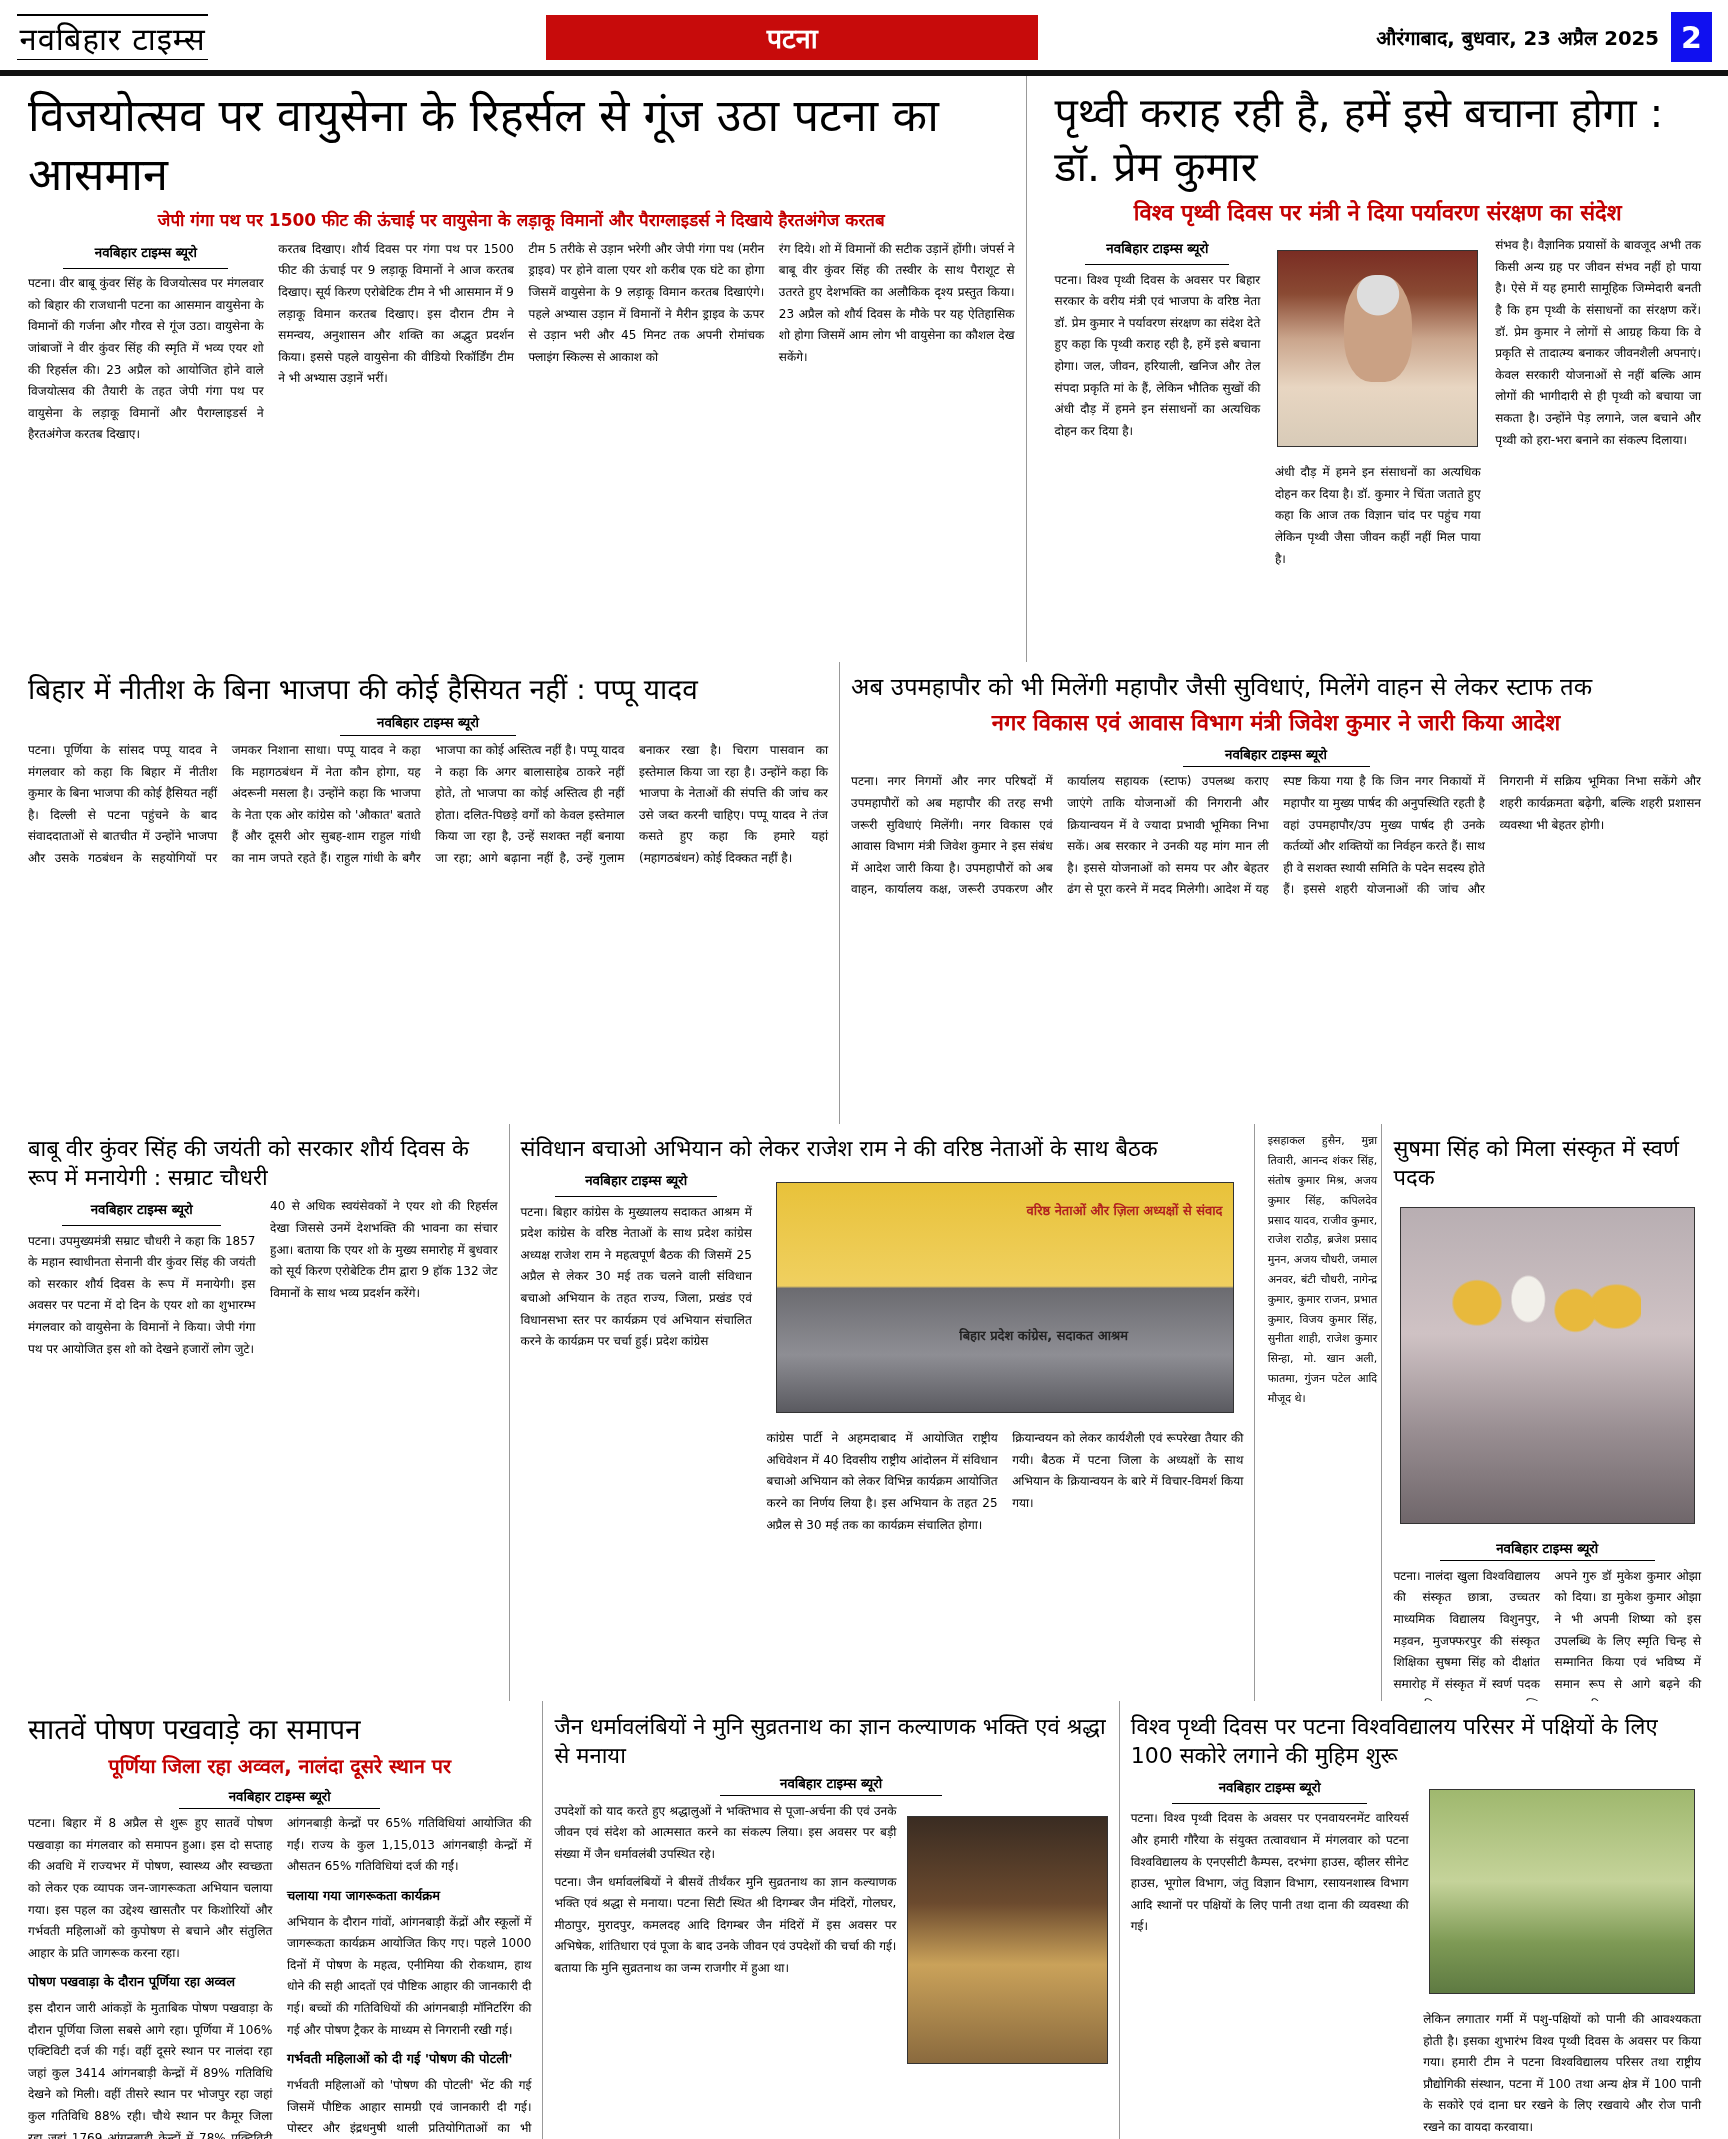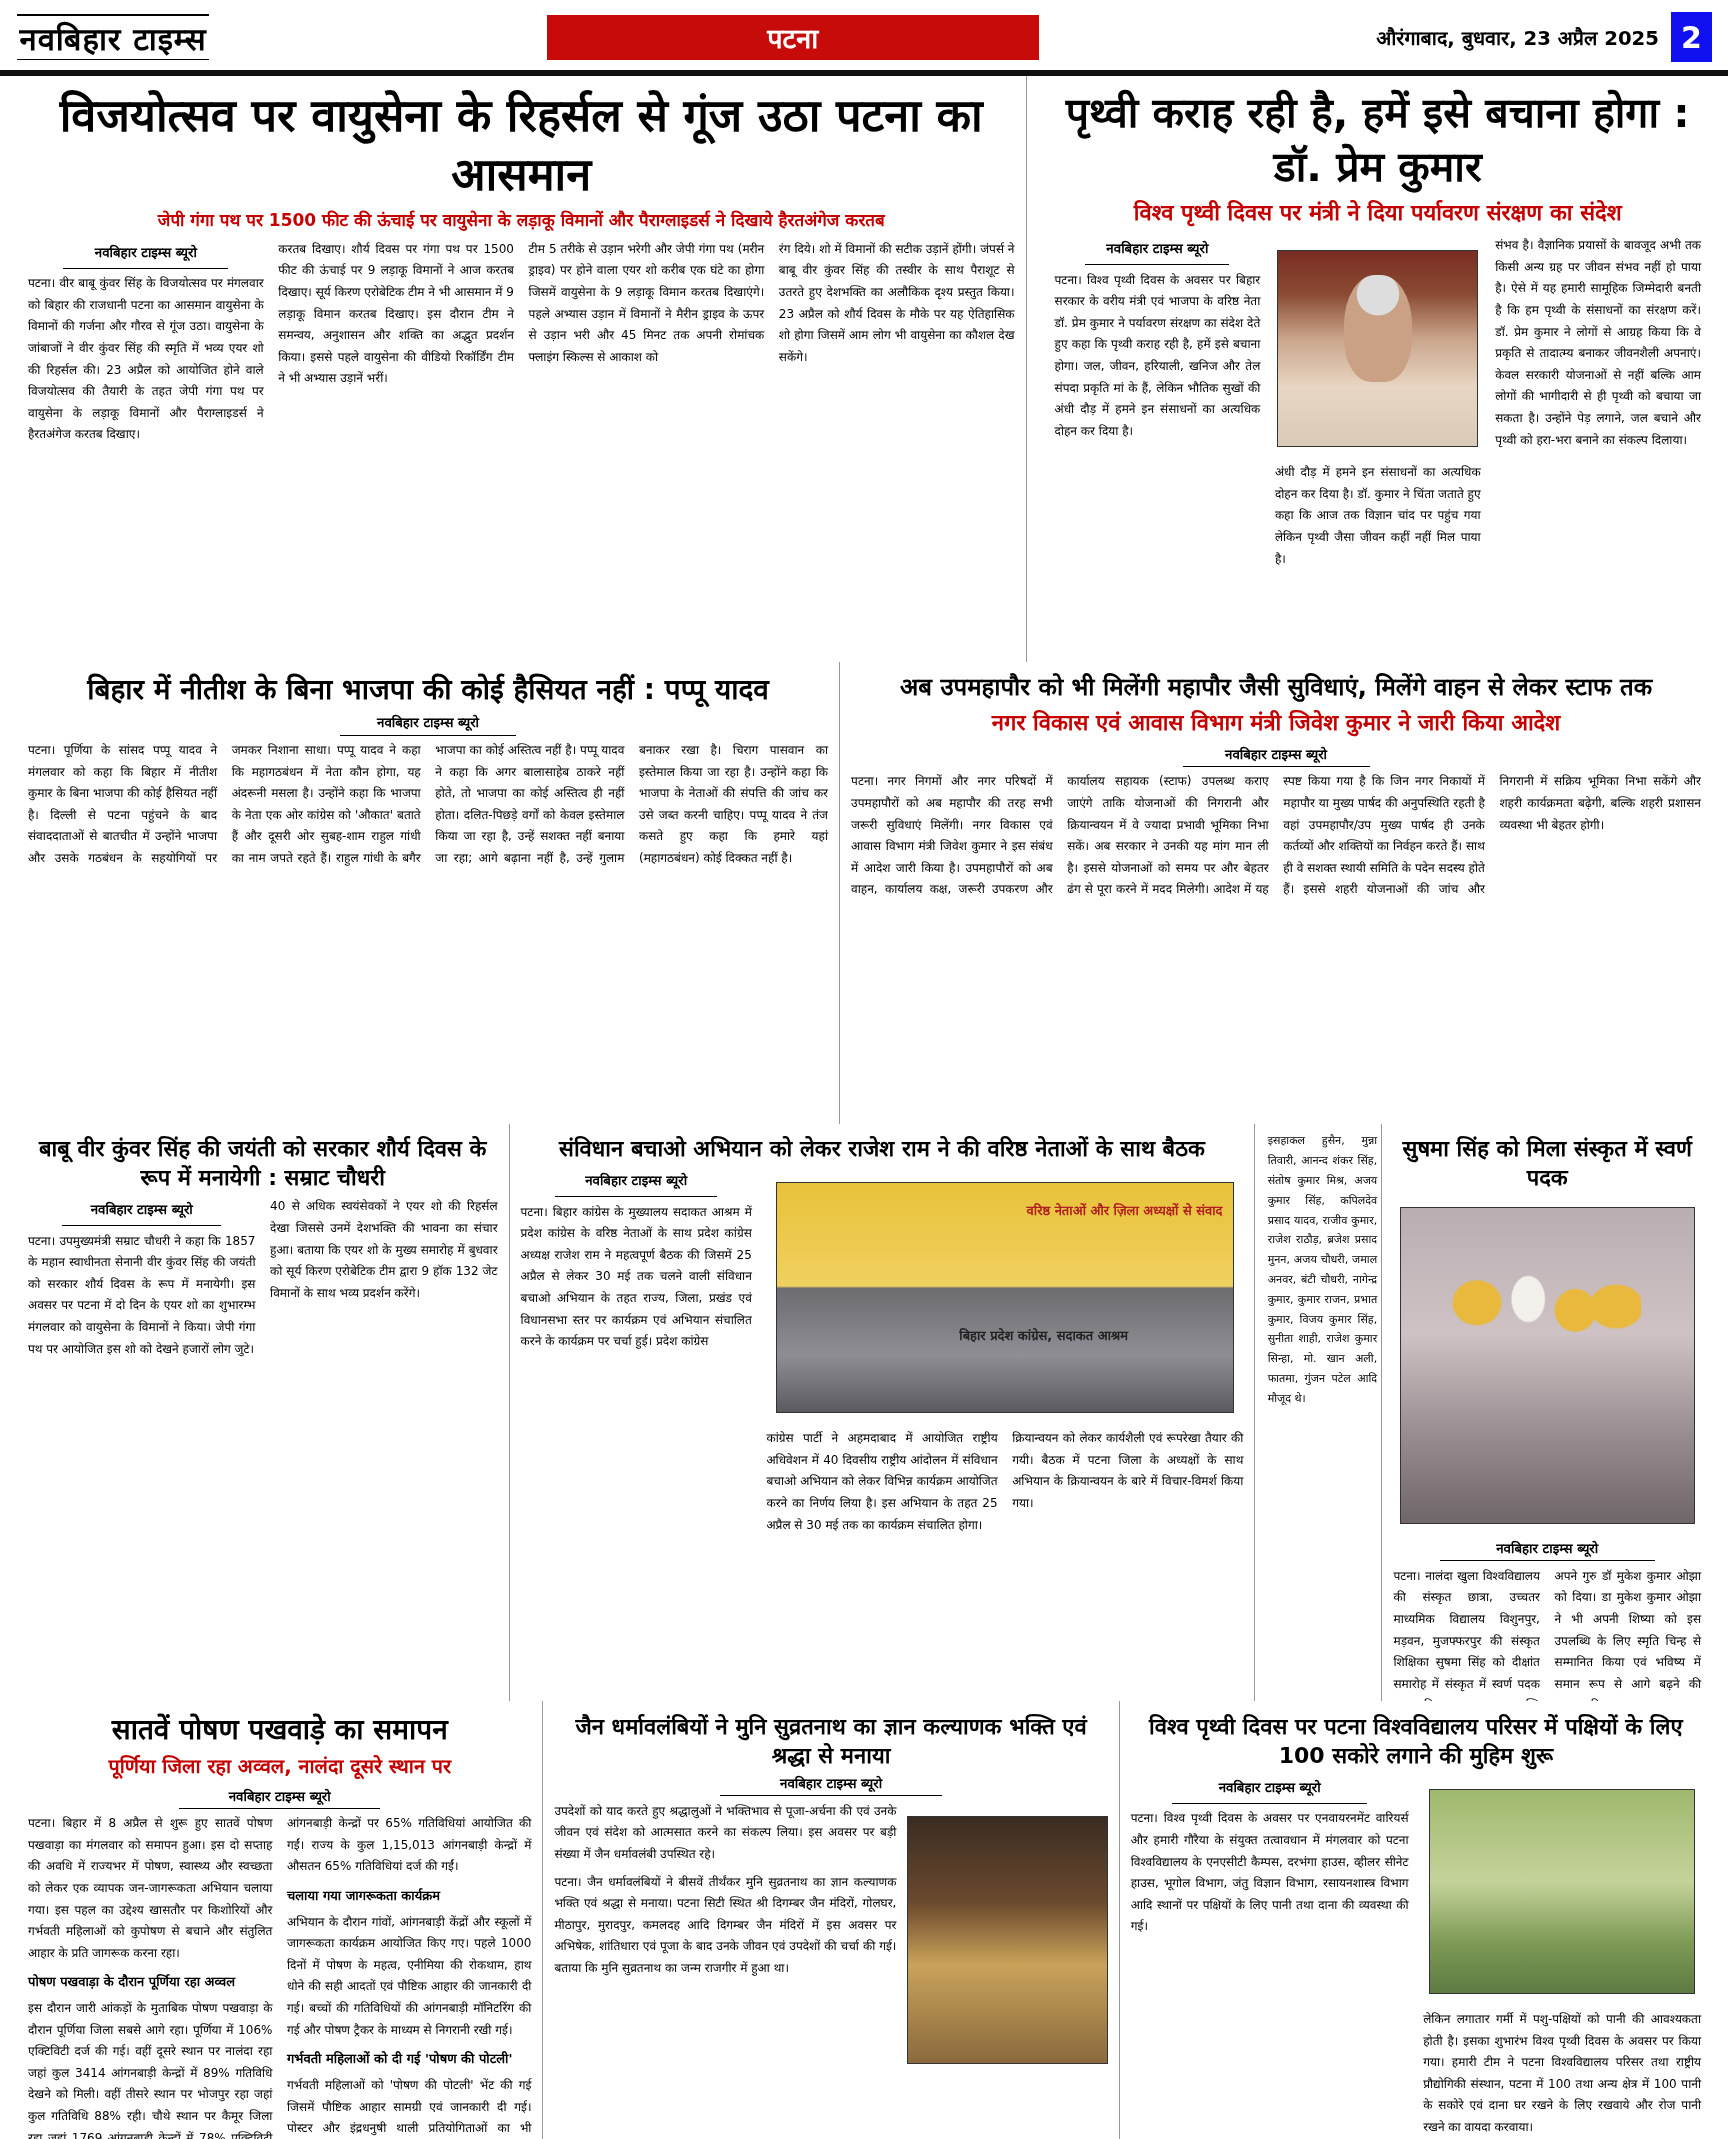--- a/index.html
+++ b/index.html
@@ -1,33 +1,33 @@
 <!DOCTYPE html>
 <html style="font-size:6.8px"><head>
 <meta charset="utf-8">
 <style>
   html,body{margin:0;padding:0;background:#777;}
   .page{width:1729px;height:2780px;background:#fff;position:relative;overflow:hidden;
         font-family:"DejaVu Sans",sans-serif;color:#000;}
   
   .header{display:flex;align-items:center;justify-content:space-between;
           padding:12px 17px 7.7px 17px;border-bottom:6.8px solid #111;}
-  .masthead{font-size:31px;font-weight:bold;letter-spacing:0.9px;
+  .masthead{font-size:31px;font-weight:normal;letter-spacing:0.9px;
             border-top:2.6px solid #000;border-bottom:0.9px solid #000;padding:0.9px 2.6px;}
   .section-box{background:#c70b0b;color:#fff;font-size:27px;font-weight:bold;
                width:492px;height:45px;display:flex;align-items:center;justify-content:center;}
   .h-right{display:flex;align-items:center;gap:12px;}
   .dateline-top{font-size:19.7px;font-weight:bold;}
   .pagenum{background:#1010f0;color:#fff;font-size:30px;font-weight:bold;width:41px;height:50px;
            display:flex;align-items:center;justify-content:center;}
   
   .band{display:flex;align-items:stretch;padding:0 17px;box-sizing:border-box;width:100%;}
   .article{box-sizing:border-box;padding:7.7px 11px;overflow:hidden;}
   .vsep{border-left:0.9px solid #999;}
-  .headline{font-weight:bold;text-align:center;line-height:1.32;margin:2.6px 0 4.3px 0;}
+  .headline{font-weight:normal;text-align:left;line-height:1.32;margin:2.6px 0 4.3px 0;}
   .h-xxl{font-size:45px;}
   .h-xl{font-size:41px;}
   .h-l{font-size:28px;}
   .h-m{font-size:24px;}
   .h-s{font-size:22px;}
   .red{color:#c40000;}
   .subhead{font-weight:bold;text-align:center;margin:1.7px 0 6px 0;line-height:1.4;}
   .sub-xl{font-size:22px;}
   .sub-l{font-size:19.7px;}
   .sub-m{font-size:17px;}

